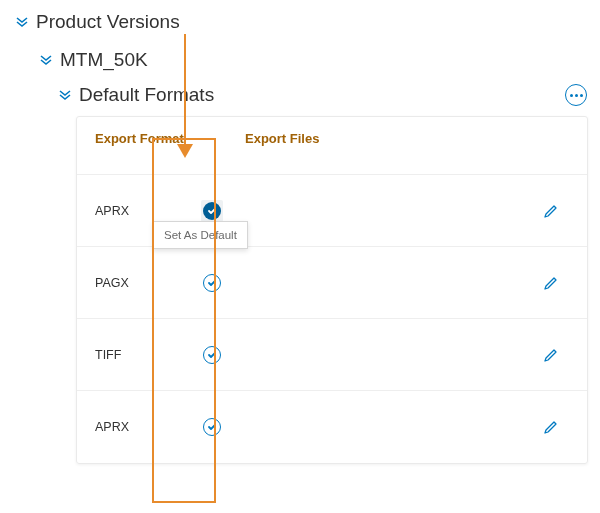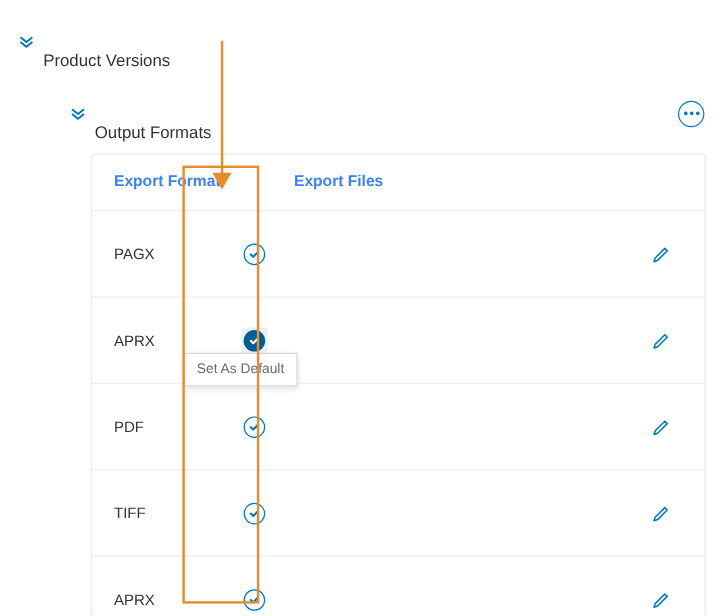--- a/index.html
+++ b/index.html
@@ -12,21 +12,21 @@
     background: #fff;
   }
   .root { padding: 8px 14px 12px 14px; }
 
   
   .tree-row {
     display: flex; align-items: center;
     padding: 3px 0;
     cursor: pointer;
   }
-  .tree-row .label { font-size: 14px; color: #323232; margin-top: 31px; }
+  .tree-row .label { font-size: 19px; color: #323232; }
   .lvl-0 { margin-left: 0; }
   .lvl-1 { margin-left: 24px; margin-top: 10px; }
   .lvl-2 { margin-left: 43px; margin-top: 10px; display:flex; align-items:center; width: 530px; justify-content: space-between;}
   .lvl-2 .left { display:flex; align-items:center; }
 
   .chevrons {
     width: 16px; height: 14px;
     display: inline-flex; align-items: center; justify-content: center;
     margin-right: 6px;
     color: #0079c1;
@@ -52,23 +52,23 @@
     margin-left: 62px;
     margin-top: 10px;
     width: 512px;
     border: 1px solid #eaeaea;
     border-radius: 3px;
     box-shadow: 0 1px 3px rgba(0,0,0,0.06);
     position: relative;
   }
   .thead {
     display: flex;
-    padding: 14px 18px 17px 18px;
+    padding: 14px 18px 28px 18px;
     font-weight: 600;
-    color: #3b82f6;
+    color: #a16207;
     border-bottom: 1px solid #eee;
     align-items: flex-end;
   }
   .col-format { width: 150px; }
   .col-output { flex: 1; }
   .col-edit   { width: 36px; }
 
   .tbody .trow {
     display: flex;
     align-items: center;
@@ -151,103 +151,96 @@
   <div class="tree-row lvl-0">
     <span class="chevrons">
       <svg width="12" height="12" viewBox="0 0 12 12">
           <path d="M1 2 L6 6 L11 2" fill="none" stroke="#0079c1" stroke-width="1.6"></path>
           <path d="M1 6 L6 10 L11 6" fill="none" stroke="#0079c1" stroke-width="1.6"></path>
         </svg>
     </span>
     <span class="label">Product Versions</span>
   </div>
 
+  <div class="tree-row lvl-1">
+    <span class="chevrons">
+      <svg width="12" height="12" viewBox="0 0 12 12">
+          <path d="M1 2 L6 6 L11 2" fill="none" stroke="#0079c1" stroke-width="1.6"></path>
+          <path d="M1 6 L6 10 L11 6" fill="none" stroke="#0079c1" stroke-width="1.6"></path>
+        </svg>
+    </span>
+    <span class="label">MTM_50K</span>
+  </div>
 
   <div class="lvl-2">
     <div class="left tree-row" style="padding:0">
       <span class="chevrons">
         <svg width="12" height="12" viewBox="0 0 12 12">
             <path d="M1 2 L6 6 L11 2" fill="none" stroke="#0079c1" stroke-width="1.6"></path>
             <path d="M1 6 L6 10 L11 6" fill="none" stroke="#0079c1" stroke-width="1.6"></path>
           </svg>
       </span>
-      <span class="label">Output Formats</span>
+      <span class="label">Default Formats</span>
     </div>
     <div class="more-circle">
       <span class="dots">
           <span></span>
           <span></span>
           <span></span>
         </span>
     </div>
   </div>
 
   <div class="card">
     <div class="thead">
       <div class="col-format">Export Format</div>
       <div class="col-output">Export Files</div>
       <div class="col-edit"></div>
     </div>
 
     <div class="tbody">
 
       <div class="trow">
-        <div class="fmt-name">PAGX</div>
-        <div class="check-slot">
-          <div class="radio-circ">
-            <svg width="10" height="10" viewBox="0 0 10 10">
-                <path d="M2 5 L4 7 L8 3" fill="none" stroke="#0079c1" stroke-width="1.8" stroke-linecap="round" stroke-linejoin="round"></path>
-              </svg>
-          </div>
-        </div>
-        <div class="out-cell"></div>
-        <div class="edit-cell">
-          <svg width="16" height="16" viewBox="0 0 16 16">
-              <path d="M2 14 L3 11 L11 3 L13 5 L5 13 Z M11 3 L13 5" fill="none" stroke="#0079c1" stroke-width="1.3" stroke-linejoin="round"></path>
-            </svg>
-        </div>
-      </div>
-
-      <div class="trow">
         <div class="fmt-name">APRX</div>
         <div class="check-slot">
           <div class="radio-circ solid-box">
             <div class="inner">
               <svg width="10" height="10" viewBox="0 0 10 10">
                   <path d="M2 5 L4 7 L8 3" fill="none" stroke="#fff" stroke-width="1.8" stroke-linecap="round" stroke-linejoin="round"></path>
                 </svg>
             </div>
           </div>
         </div>
         <div class="out-cell"></div>
         <div class="edit-cell">
           <svg width="16" height="16" viewBox="0 0 16 16">
               <path d="M2 14 L3 11 L11 3 L13 5 L5 13 Z M11 3 L13 5" fill="none" stroke="#0079c1" stroke-width="1.3" stroke-linejoin="round"></path>
             </svg>
         </div>
         <div class="tooltip">Set As Default</div>
       </div>
 
       <div class="trow">
-        <div class="fmt-name">PDF</div>
+        <div class="fmt-name">PAGX</div>
         <div class="check-slot">
           <div class="radio-circ">
             <svg width="10" height="10" viewBox="0 0 10 10">
                 <path d="M2 5 L4 7 L8 3" fill="none" stroke="#0079c1" stroke-width="1.8" stroke-linecap="round" stroke-linejoin="round"></path>
               </svg>
           </div>
         </div>
         <div class="out-cell"></div>
         <div class="edit-cell">
           <svg width="16" height="16" viewBox="0 0 16 16">
               <path d="M2 14 L3 11 L11 3 L13 5 L5 13 Z M11 3 L13 5" fill="none" stroke="#0079c1" stroke-width="1.3" stroke-linejoin="round"></path>
             </svg>
         </div>
       </div>
 
+
       <div class="trow">
         <div class="fmt-name">TIFF</div>
         <div class="check-slot">
           <div class="radio-circ">
             <svg width="10" height="10" viewBox="0 0 10 10">
                 <path d="M2 5 L4 7 L8 3" fill="none" stroke="#0079c1" stroke-width="1.8" stroke-linecap="round" stroke-linejoin="round"></path>
               </svg>
           </div>
         </div>
         <div class="out-cell"></div>

